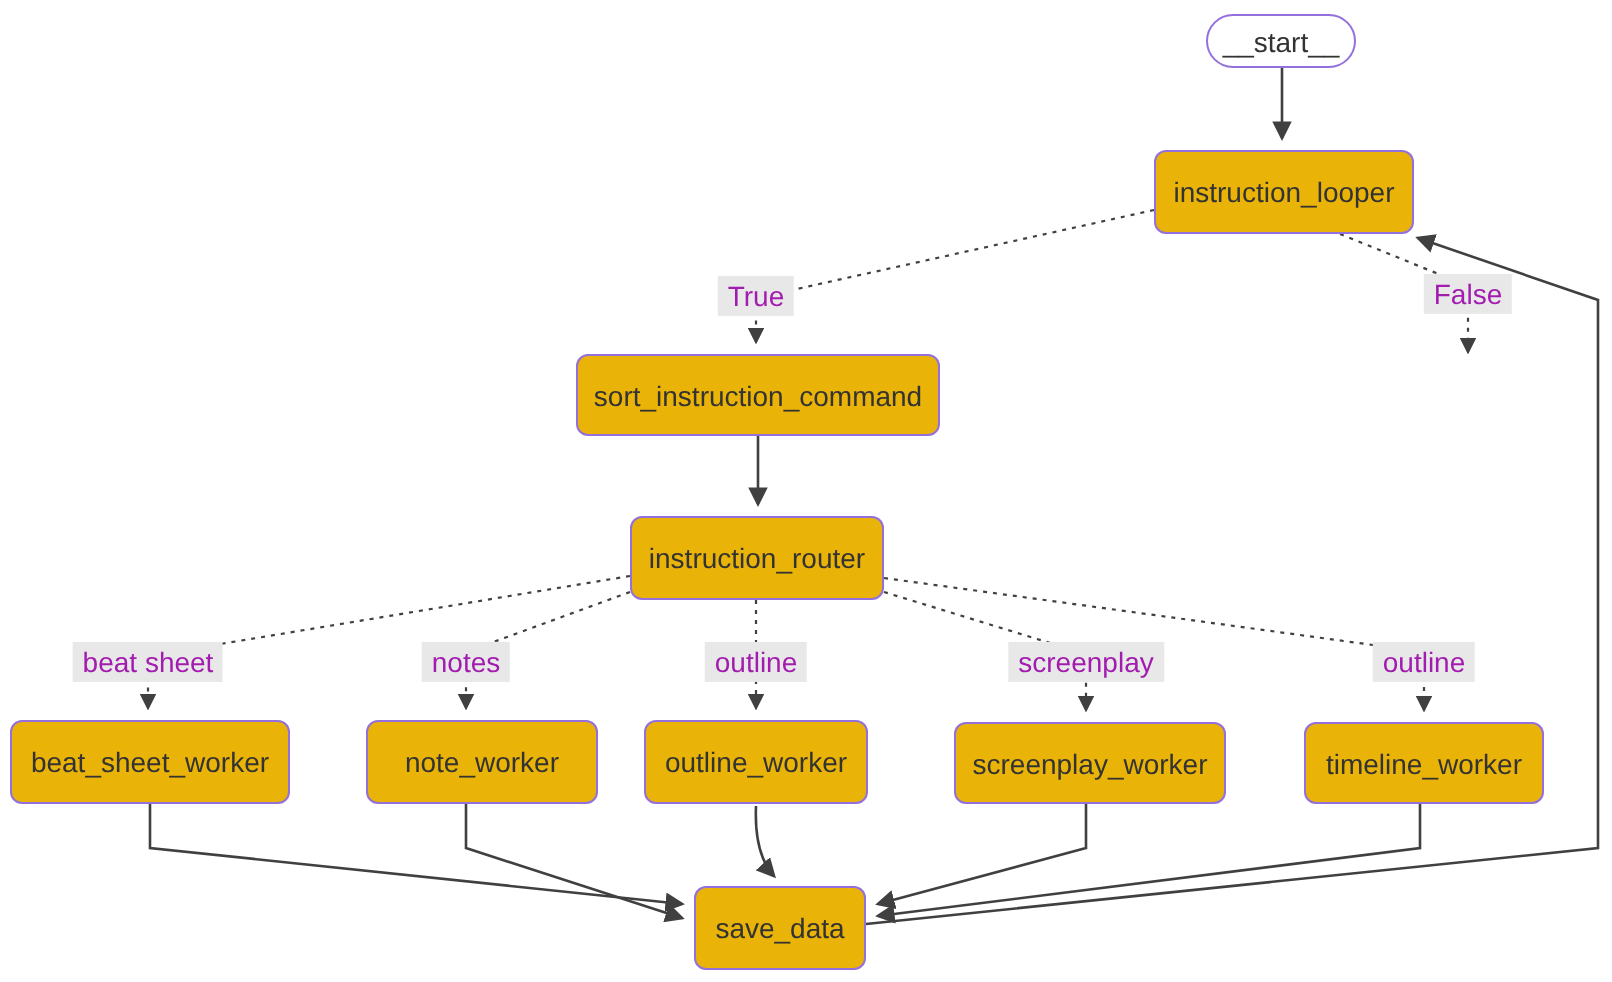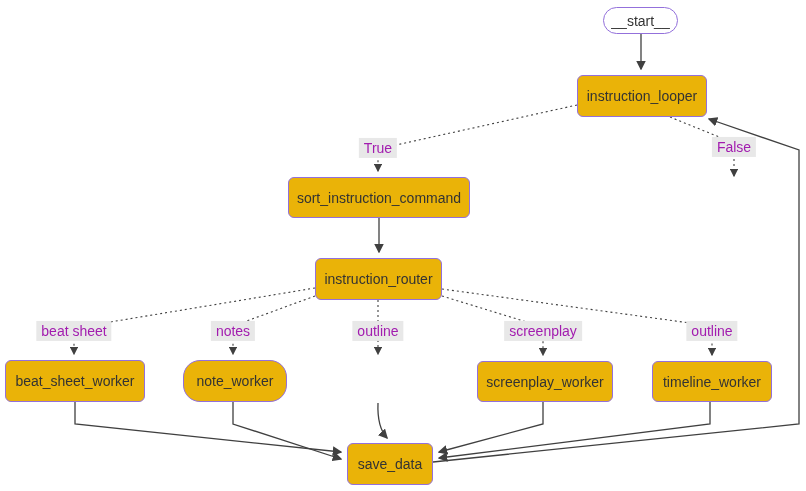--- a/index.html
+++ b/index.html
@@ -68,24 +68,27 @@
   </div>
 
   <div class="node" style="left:315px;top:258px;width:127px;height:42px;">
     <span>instruction_router</span>
   </div>
 
   <div class="node" style="left:5px;top:360px;width:140px;height:42px;">
     <span>beat_sheet_worker</span>
   </div>
 
-  <div class="node" style="left:183px;top:360px;width:104px;height:42px;border-radius:17px;">
+  <div class="node" style="left:183px;top:360px;width:116px;height:42px;">
     <span>note_worker</span>
   </div>
 
+  <div class="node" style="left:322px;top:360px;width:112px;height:42px;">
+    <span>outline_worker</span>
+  </div>
 
   <div class="node" style="left:477px;top:361px;width:136px;height:41px;">
     <span>screenplay_worker</span>
   </div>
 
   <div class="node" style="left:652px;top:361px;width:120px;height:41px;">
     <span>timeline_worker</span>
   </div>
 
   <div class="node" style="left:347px;top:443px;width:86px;height:42px;">

